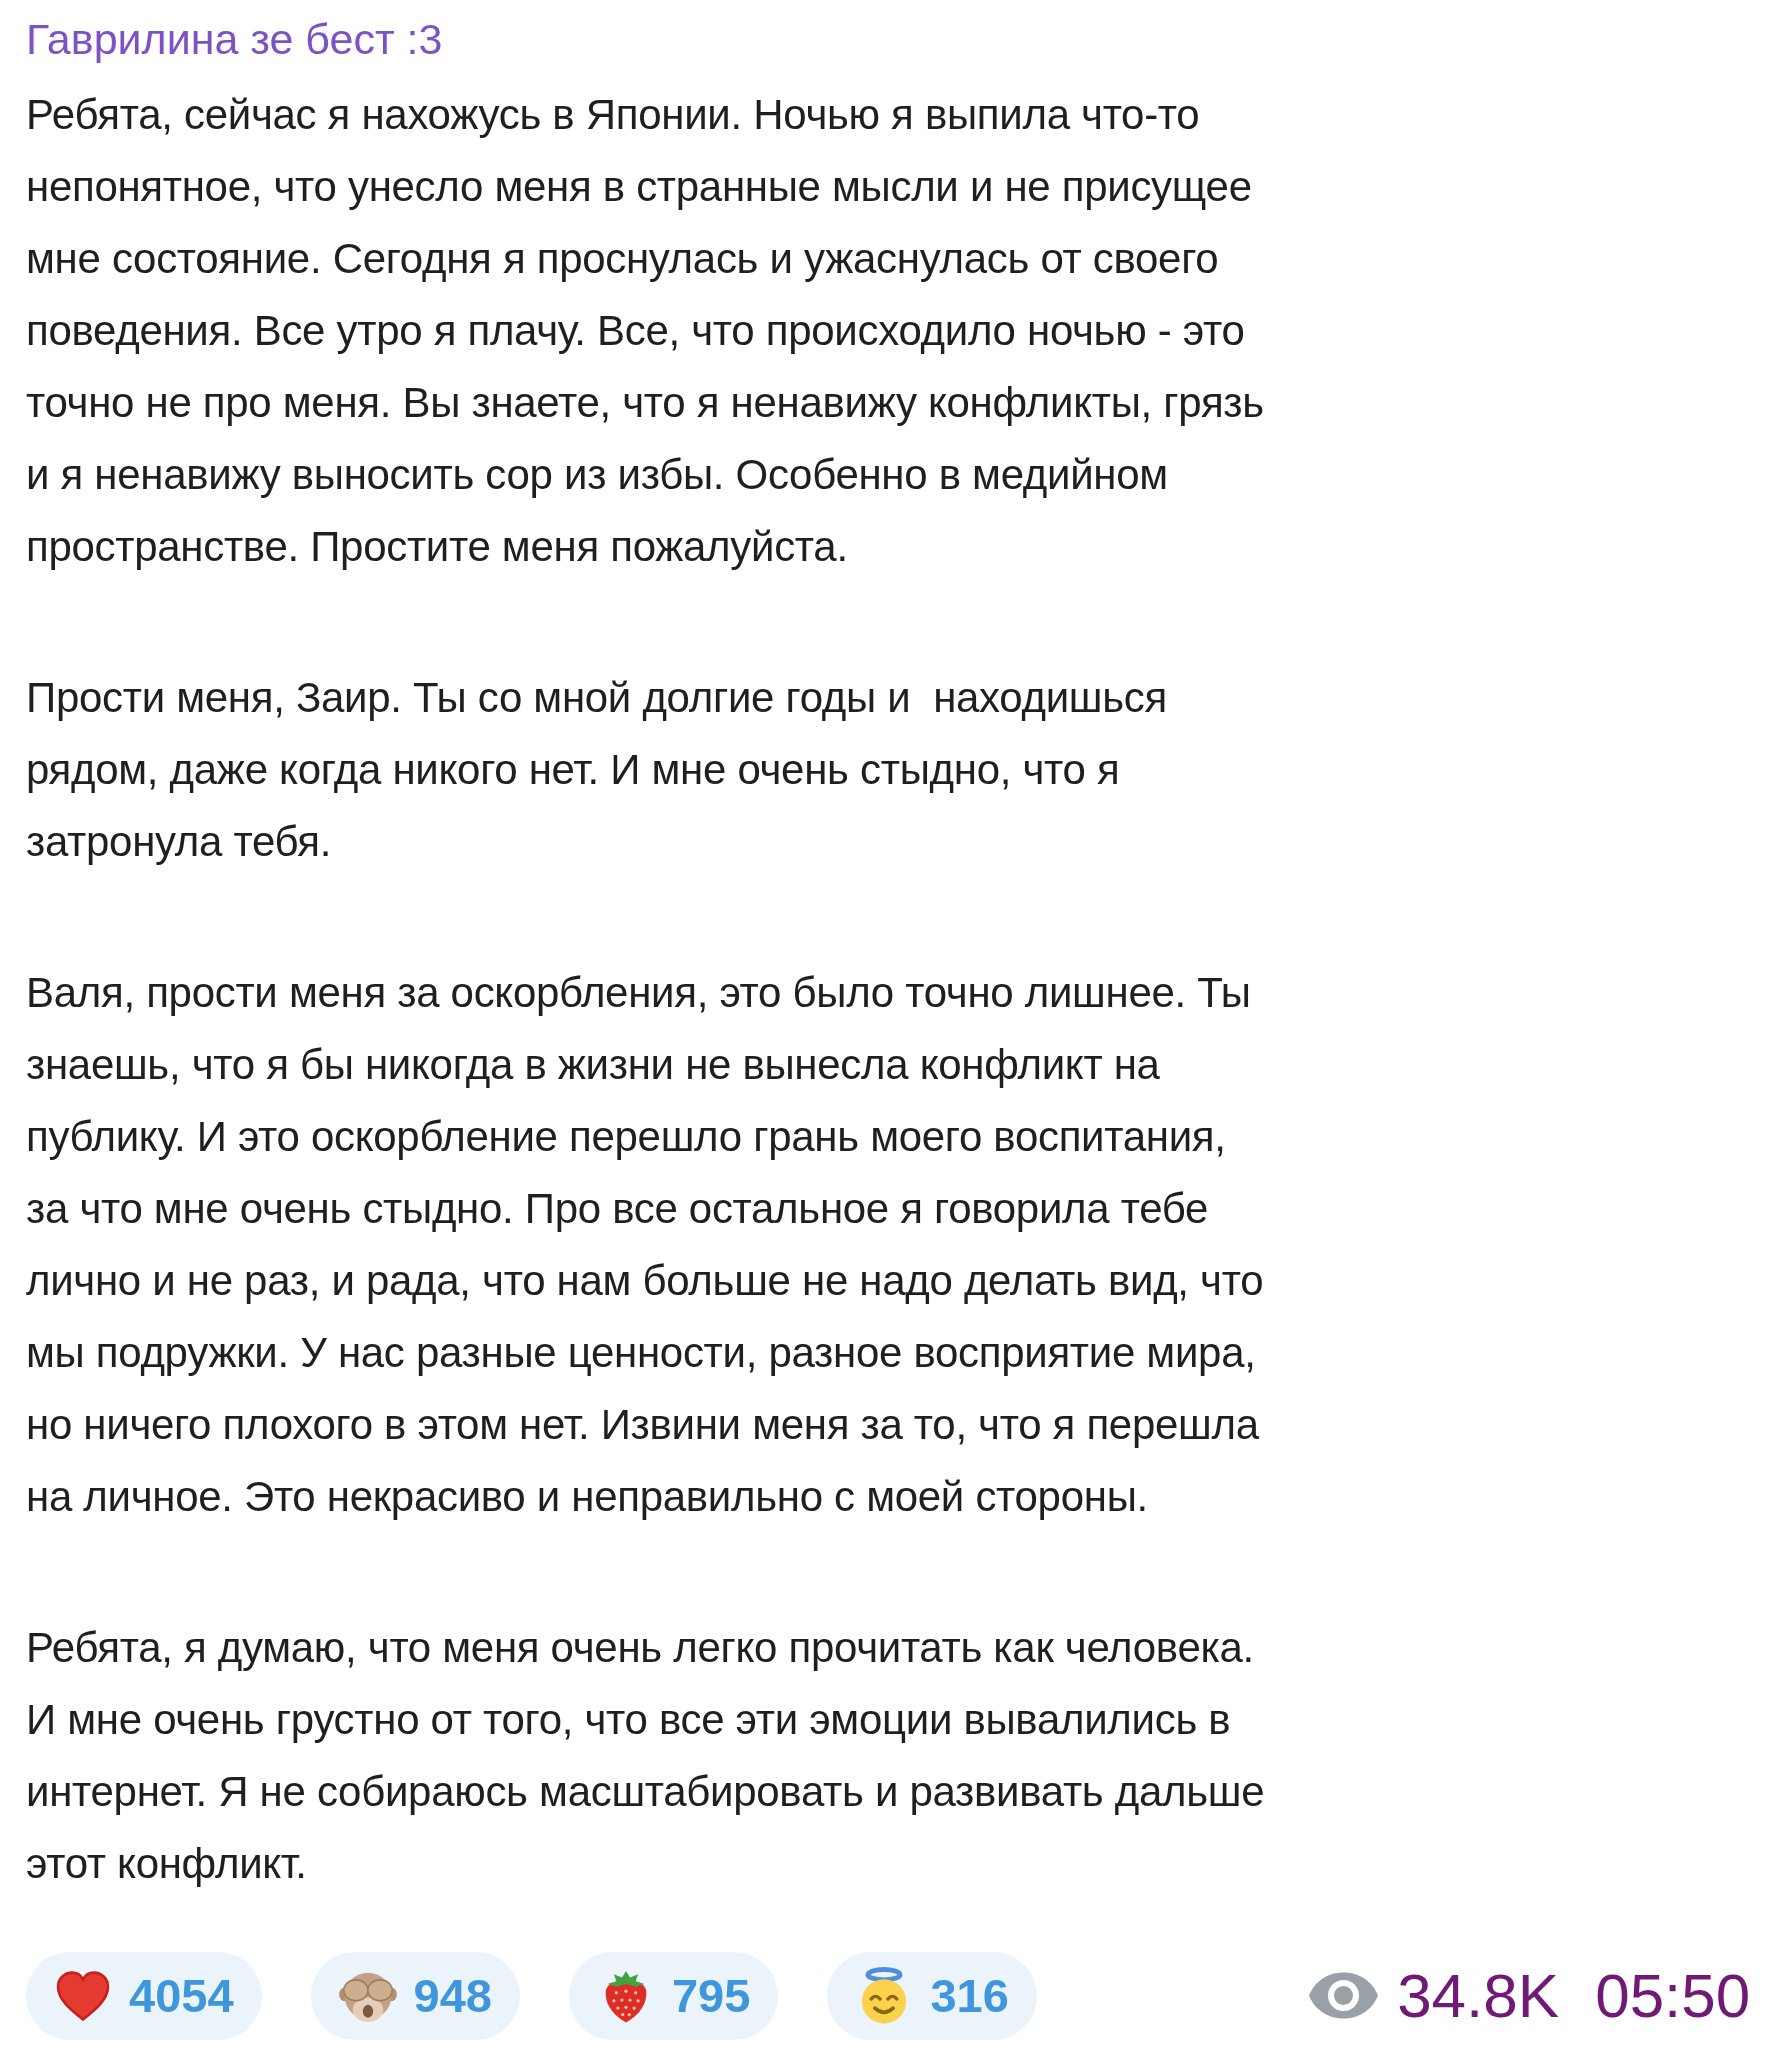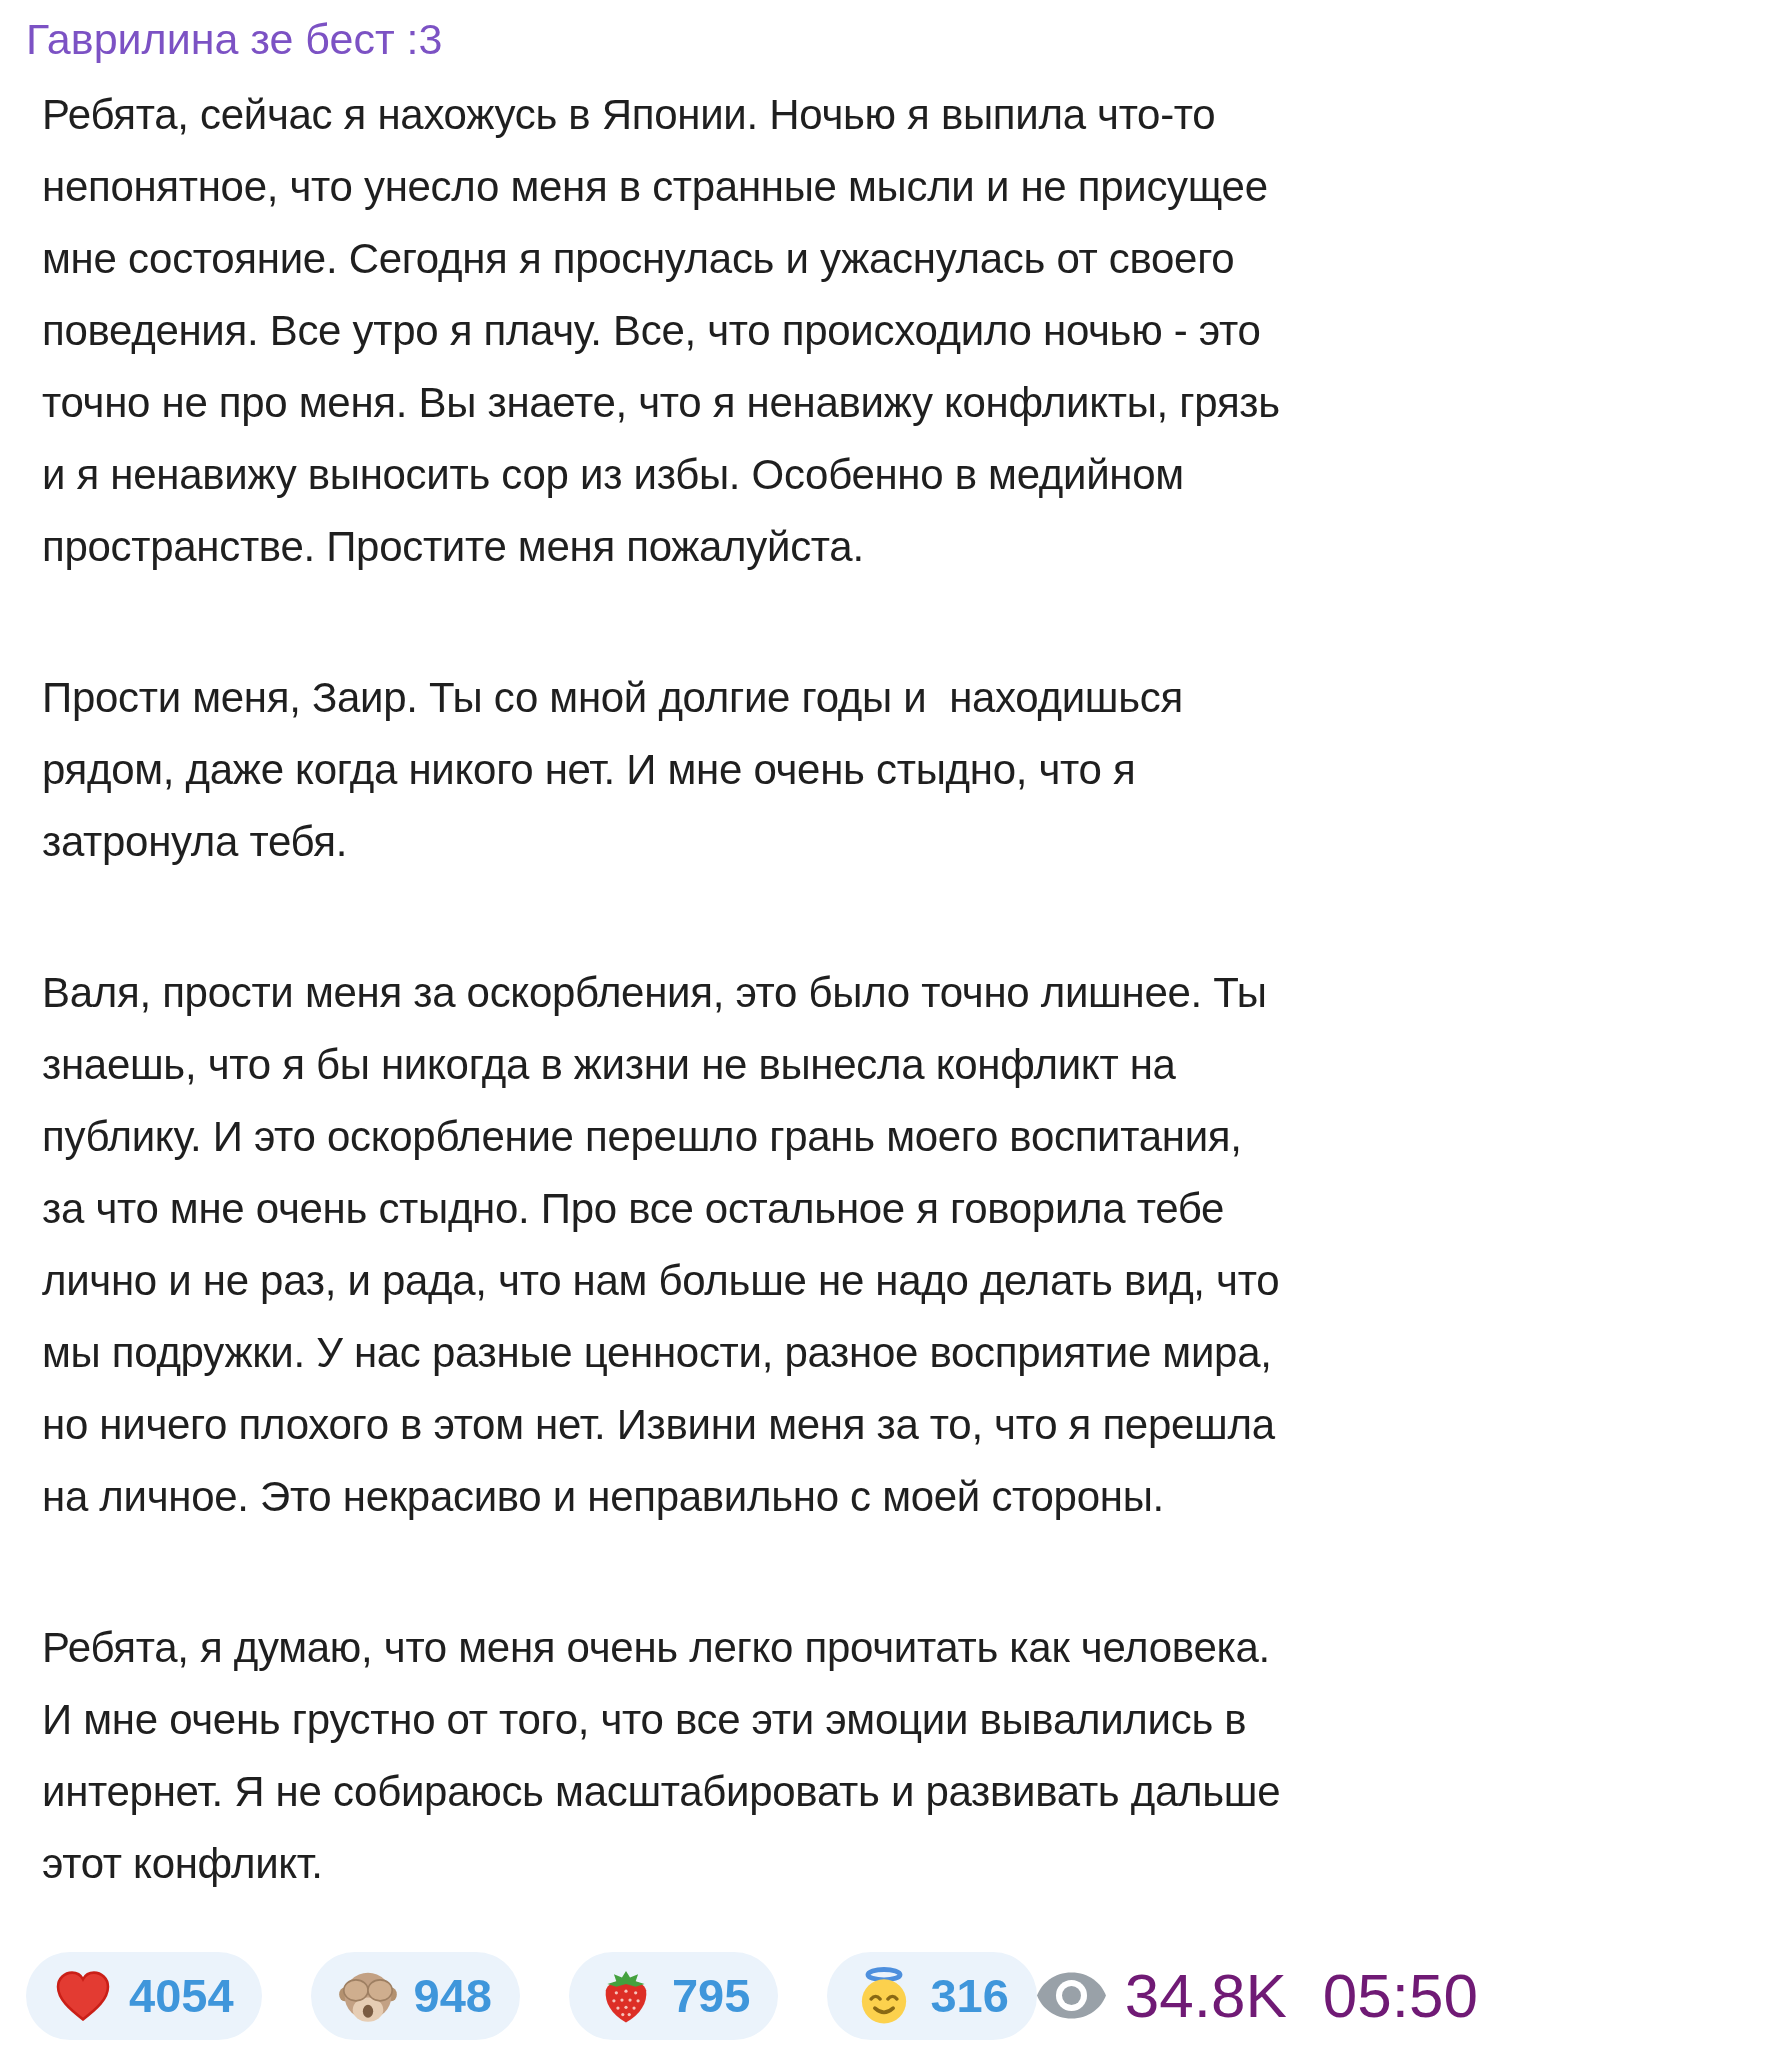--- a/index.html
+++ b/index.html
@@ -21,29 +21,30 @@
     margin: 3.7px 0 9.4px 0;
     cursor: pointer;
   }
 
   .message p {
     white-space: pre-wrap;
     font-size: 42px;
     line-height: 72px;
     color: #1f1f1f;
     letter-spacing: -0.3px;
-    margin: 0 0 79px 16px;
+    margin: 0 0 79px 0;
   }
   .message p:last-child { margin-bottom: 0; }
 
   .footer {
     display: flex;
     align-items: center;
-    justify-content: flex-start;
+    justify-content: space-between;
     margin-top: 52px;
+    gap: 12px;
   }
 
   .reactions { display: flex; align-items: center; gap: 49px; }
 
   .reaction-pill {
     display: inline-flex;
     align-items: center;
     gap: 17px;
     background: #ebf3fb;
     border: none;

